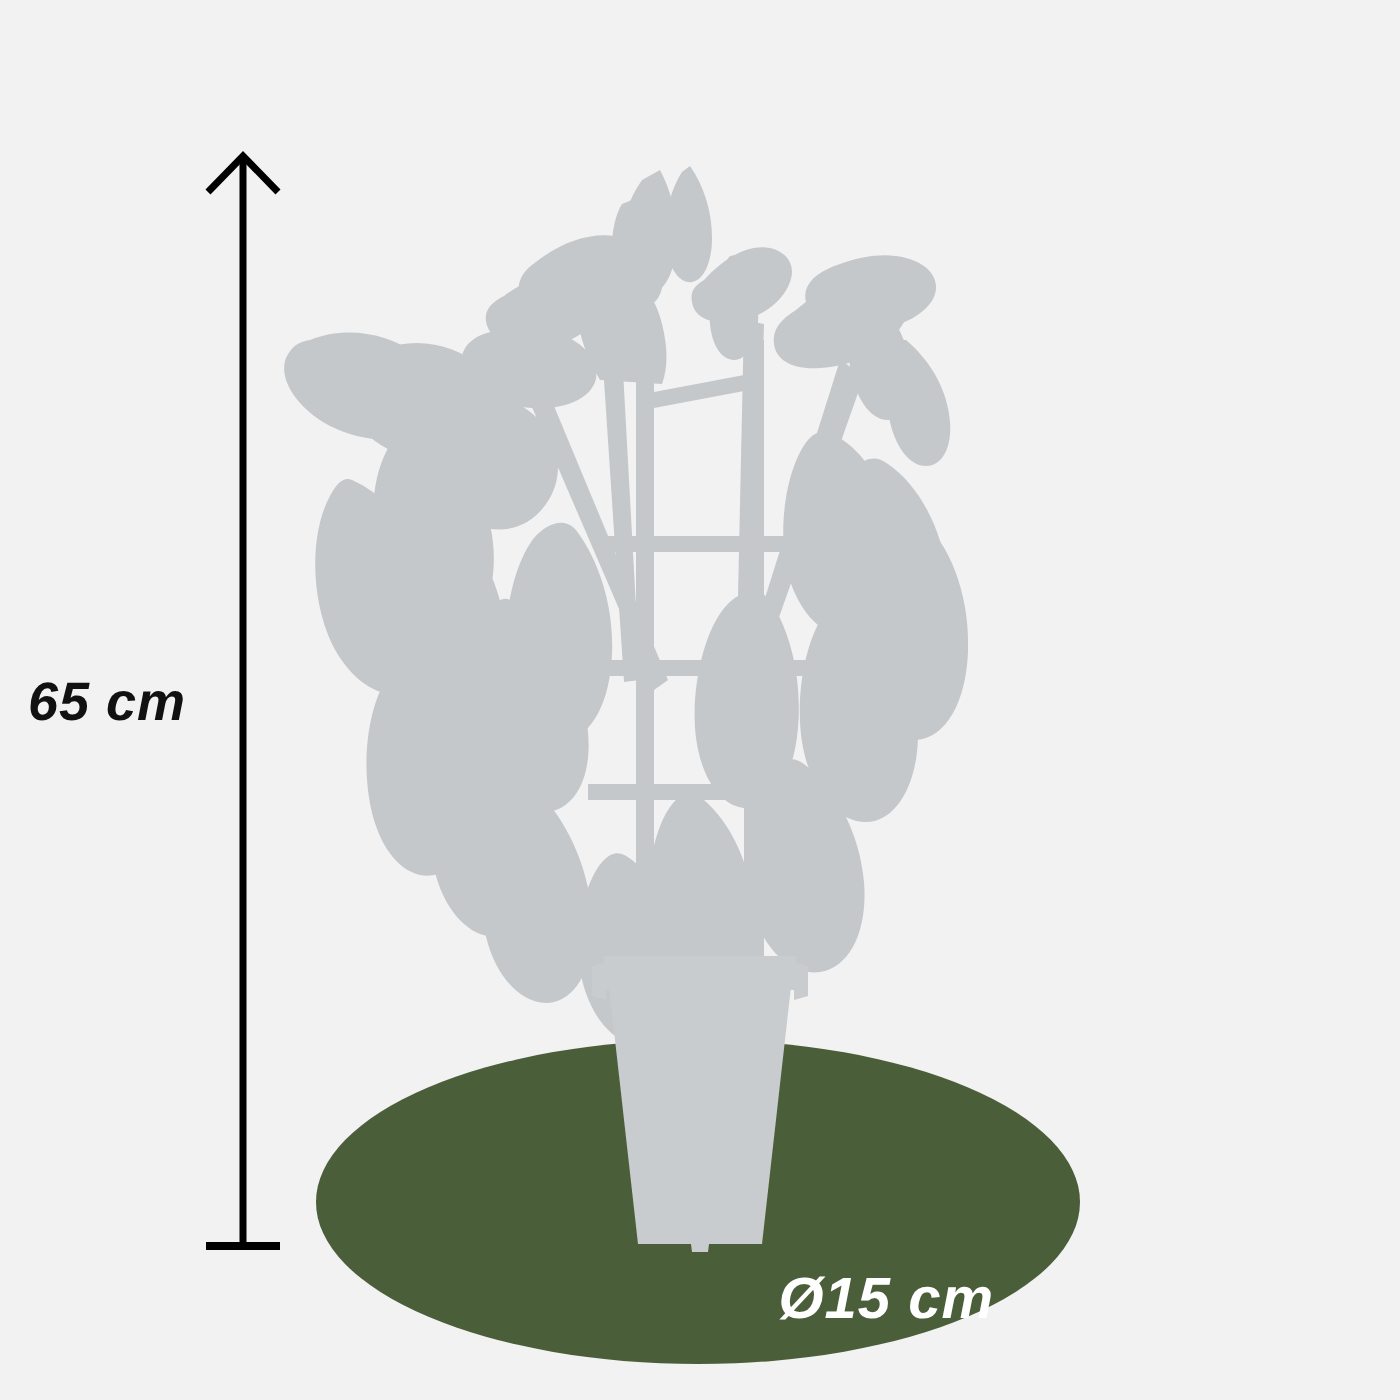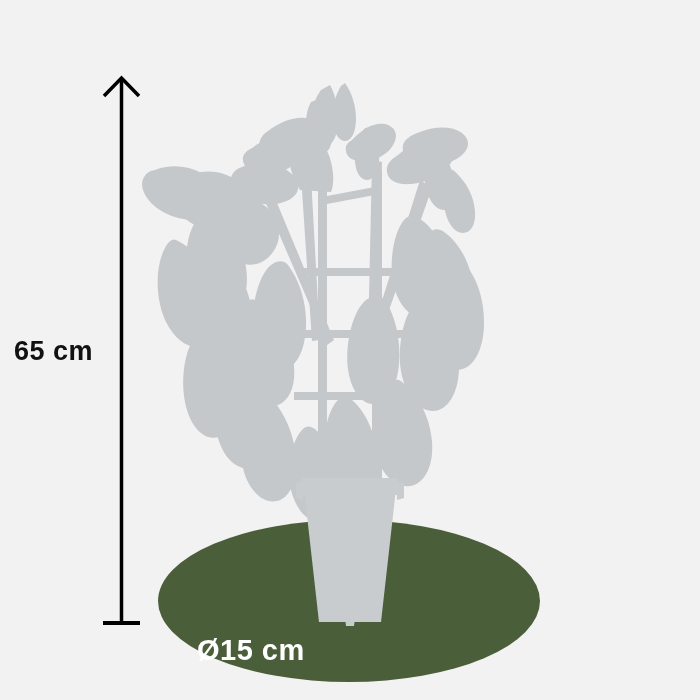--- a/index.html
+++ b/index.html
@@ -7,20 +7,21 @@
     padding: 0;
     background: #ffffff;
   }
   #canvas {
     position: relative;
     width: 700px;
     height: 700px;
     background: #f2f2f2;
     overflow: hidden;
     font-family: "Liberation Sans", sans-serif;
+    font-style: italic;
   }
   
   #height-dimension {
     position: absolute;
     left: 0;
     top: 0;
     width: 700px;
     height: 700px;
     pointer-events: none;
   }
@@ -44,21 +45,21 @@
     top: 0;
     width: 700px;
     height: 700px;
   }
   
   #diameter-label {
     position: absolute;
     left: 197px;
     top: 634px;
     width: 300px;
-    text-align: left;
+    text-align: right;
     font-size: 29px;
     font-weight: bold;
     color: #ffffff;
     letter-spacing: 0.5px;
     white-space: nowrap;
   }
 </style>
 </head>
 <body>
 

